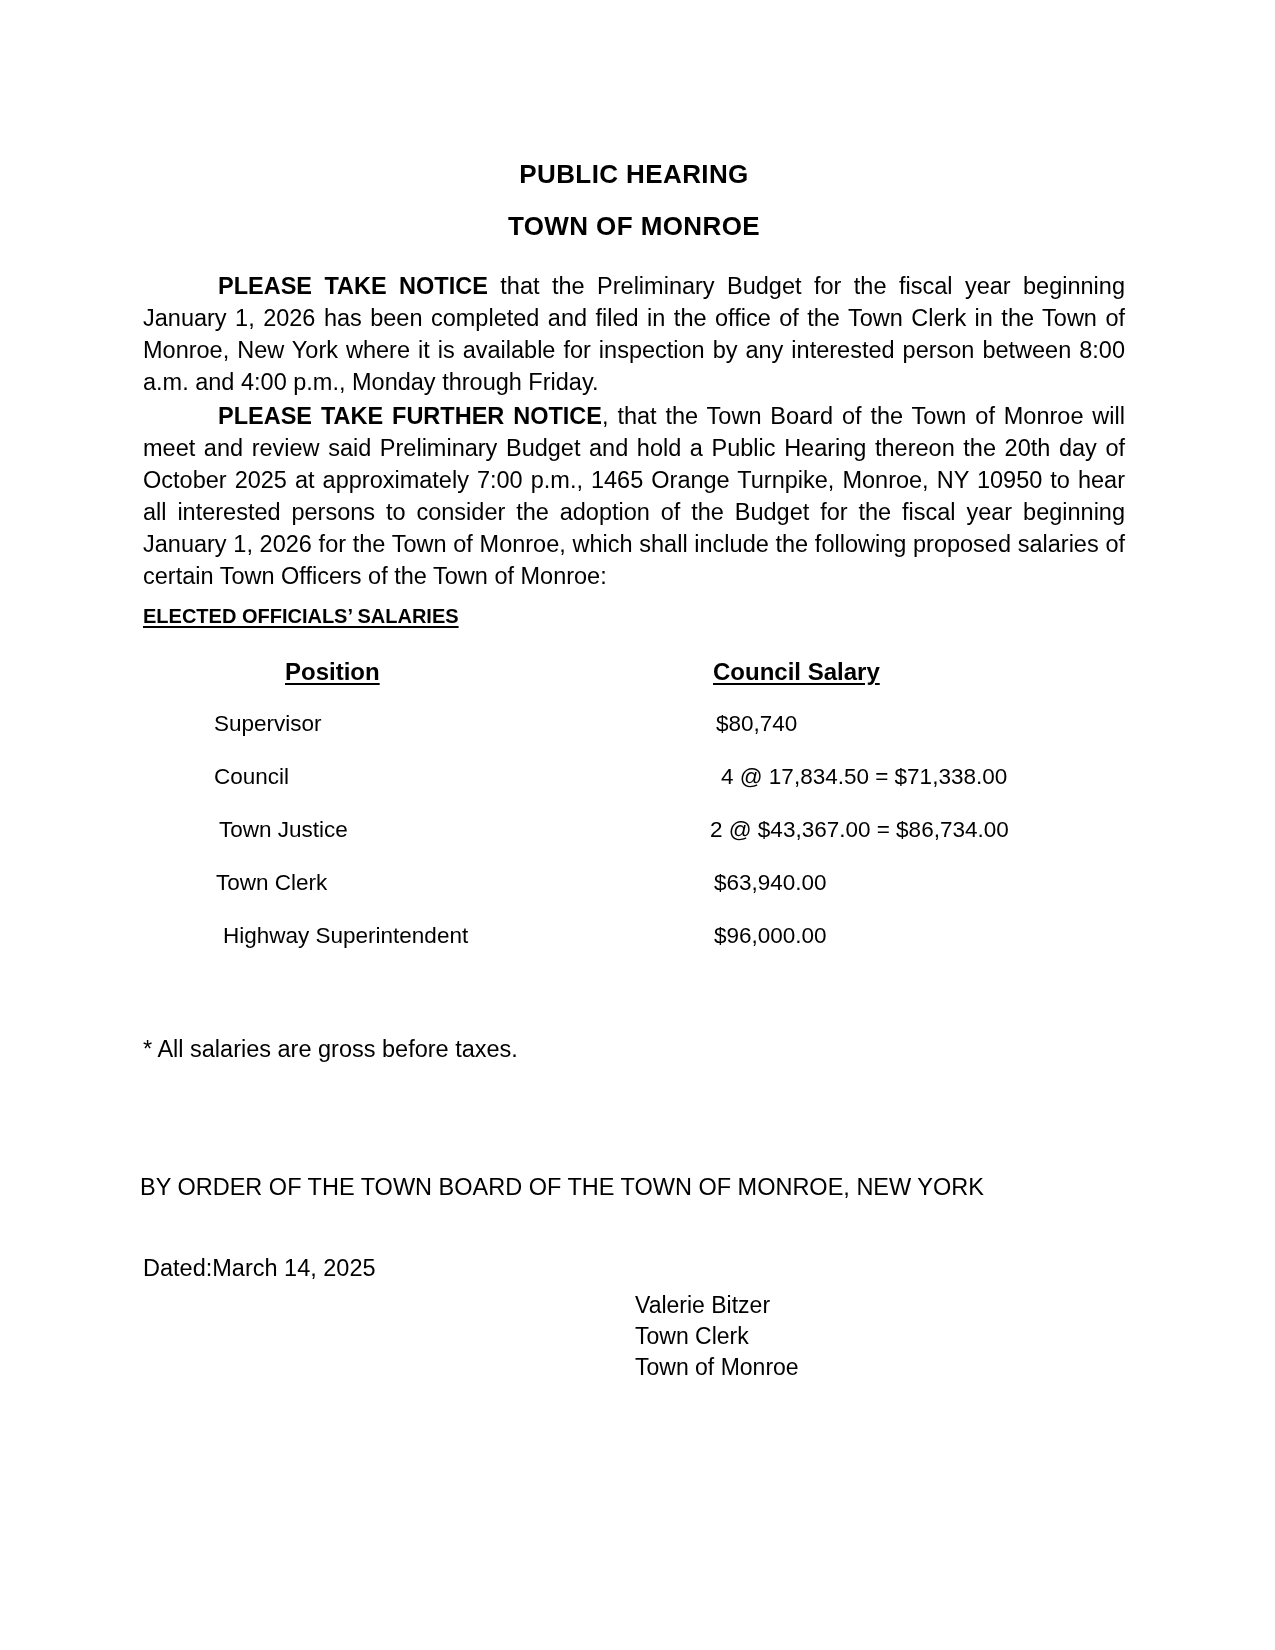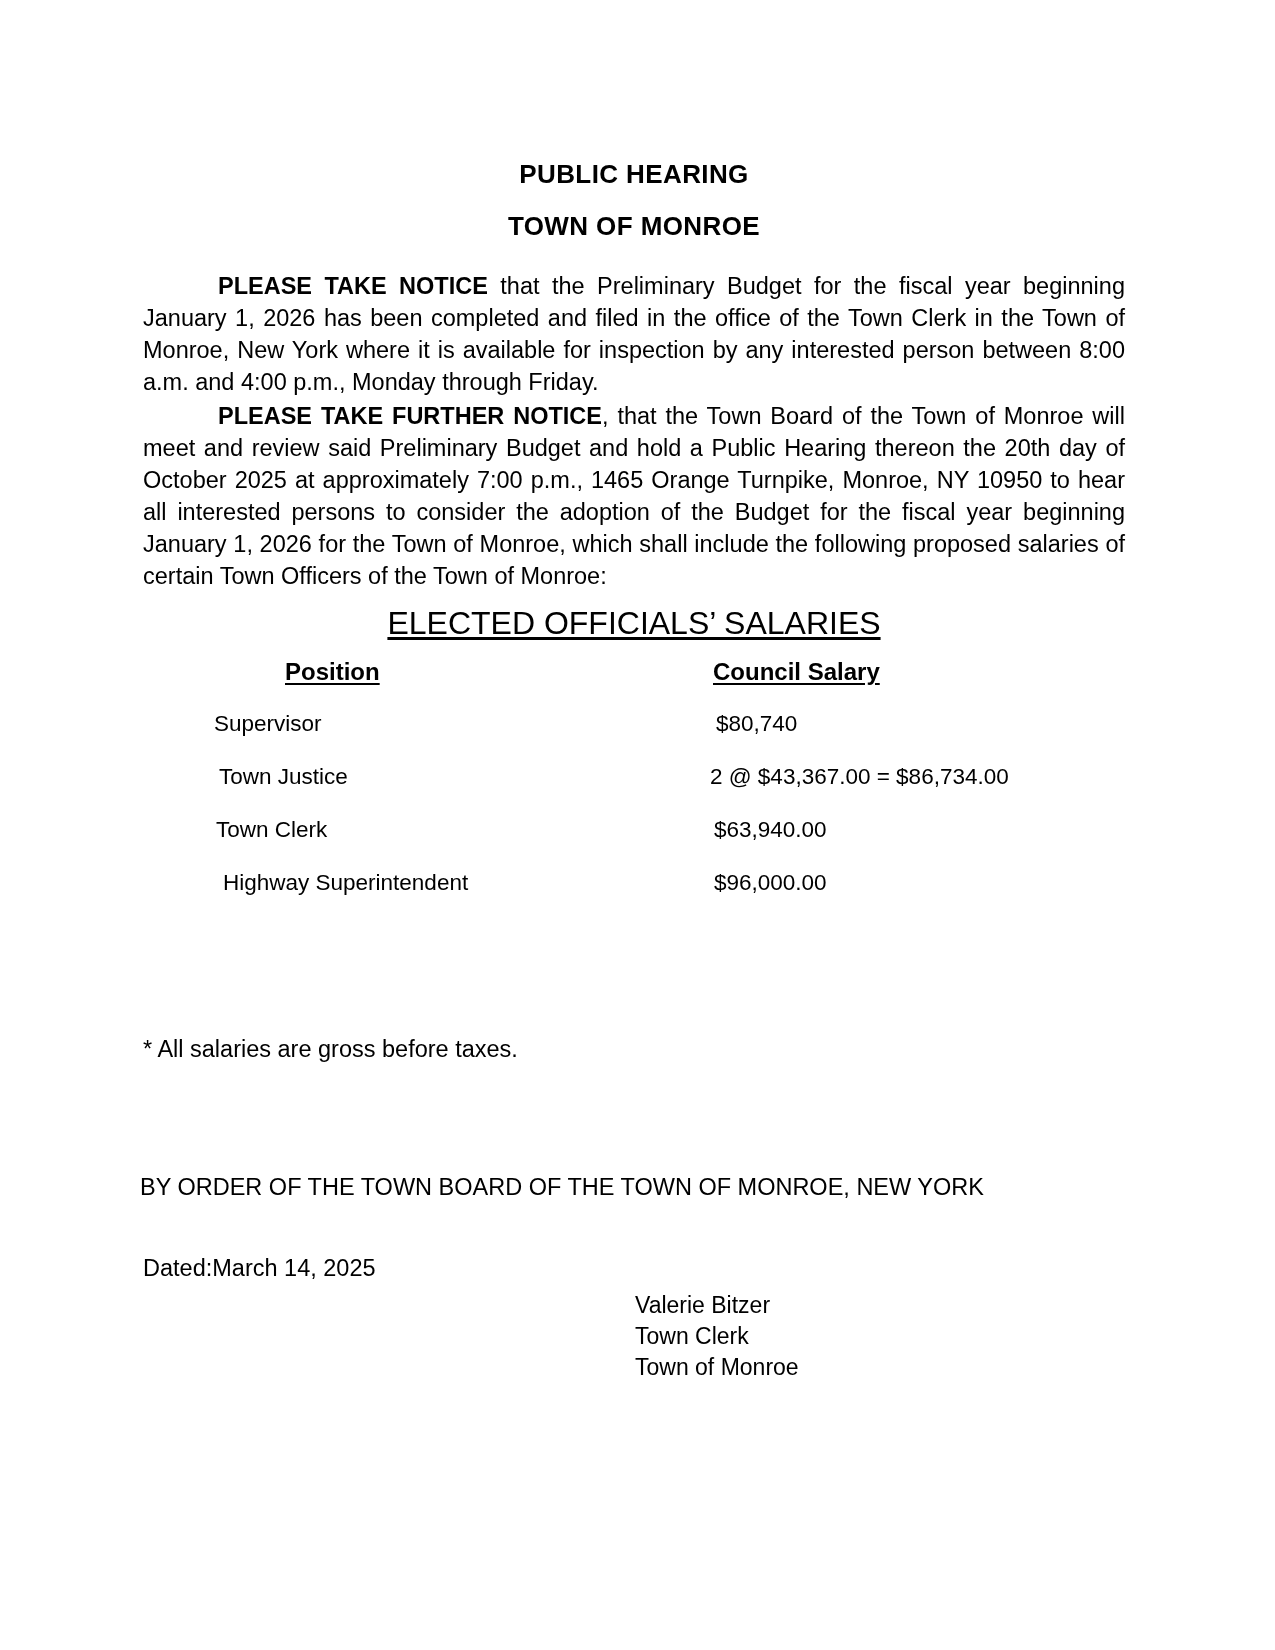--- a/index.html
+++ b/index.html
@@ -52,23 +52,23 @@
   #para-notice { top: 246px; }
   #para-further-notice { top: 376px; }
   .lead { font-weight: bold; }
 
   
   #salaries-heading {
     position: absolute;
     left: 143px;
     width: 982px;
     top: 605px;
-    text-align: center;
-    font-weight: normal;
-    font-size: 32px;
+    text-align: left;
+    font-weight: bold;
+    font-size: 20px;
   }
   #salaries-heading span {
     text-decoration: underline;
     text-underline-offset: 3px;
   }
 
   
   #salary-table {
     position: absolute;
     left: 0;
@@ -167,20 +167,24 @@
     <div class="srow header-row">
       <div class="col-pos"><span class="u">Position</span></div>
       <div class="col-sal"><span class="u">Council Salary</span></div>
     </div>
 
     <div class="srow data-row r-supervisor">
       <div class="col-pos">Supervisor</div>
       <div class="col-sal">$80,740</div>
     </div>
 
+    <div class="srow data-row r-council">
+      <div class="col-pos">Council</div>
+      <div class="col-sal">4 @ 17,834.50 = $71,338.00</div>
+    </div>
 
     <div class="srow data-row r-justice">
       <div class="col-pos">Town Justice</div>
       <div class="col-sal">2 @ $43,367.00 = $86,734.00</div>
     </div>
 
     <div class="srow data-row r-clerk">
       <div class="col-pos">Town Clerk</div>
       <div class="col-sal">$63,940.00</div>
     </div>

